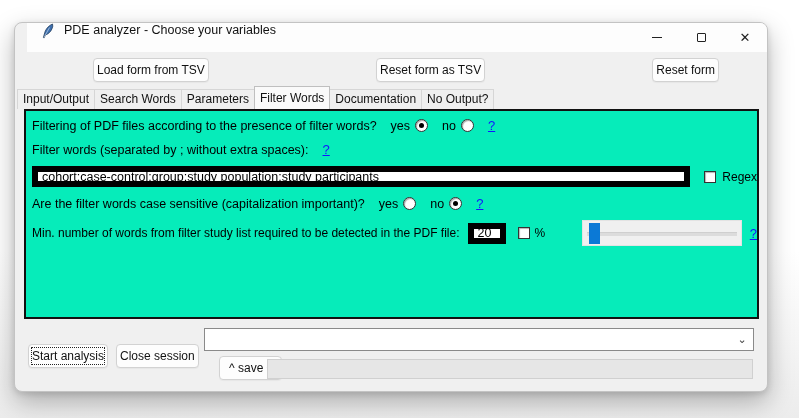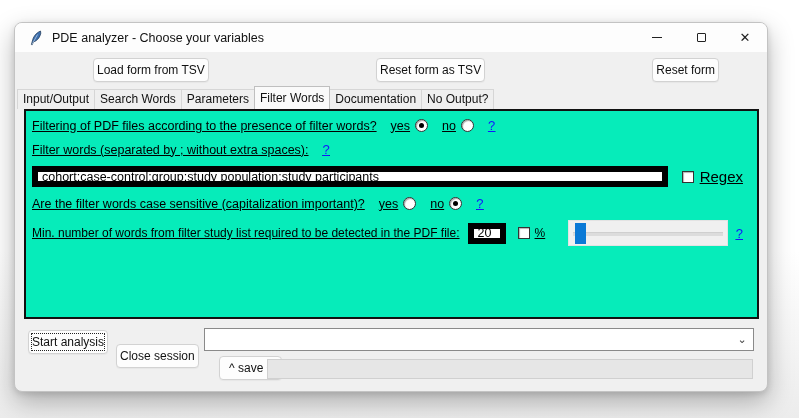--- a/index.html
+++ b/index.html
@@ -16,22 +16,23 @@
     position:relative;
   }
   .window{
     position:absolute;left:14px;top:22px;width:754px;height:370px;
     background:#f0f0f0;border:1px solid #c3c3c3;border-radius:8px;
     box-shadow:0 10px 26px rgba(0,0,0,.28), 0 2px 6px rgba(0,0,0,.12);
     overflow:hidden;
   }
   
   .titlebar{
-    height:30px;background:#fdfdfd;display:flex;align-items:center;
+    height:30px;background:#fdfdfd;display:flex;align-items:flex-start;
     border-bottom:1px solid #f0f0f0;
+    margin-left:12px;
   }
   .app-icon{width:16px;height:16px;margin:0 8px 0 13px;flex:0 0 auto;}
   .title-text{font-size:12.5px;color:#111;white-space:nowrap;}
   .win-controls{margin-left:auto;display:flex;height:100%;}
   .win-btn{width:44px;height:100%;display:flex;align-items:center;justify-content:center;color:#222;font-size:12px;cursor:default;}
   .glyph-min{display:block;width:10px;height:0;border-top:1px solid #222;}
   .glyph-max{display:block;width:9px;height:9px;border:1px solid #222;border-radius:1px;}
   .glyph-close{font-size:13px;line-height:1;}
   
   .toolbar{
@@ -51,21 +52,21 @@
     white-space:nowrap;margin-right:-1px;
   }
   .tab.active{
     background:var(--tab-active-bg,#fafafa);border-color:#bfbfbf;
     height:23px;padding-top:4px;position:relative;z-index:3;
   }
   
   .panel{
     position:absolute;left:9px;right:8px;top:86px;height:210px;
     background:var(--panel-bg,#06ECBA);border:2px solid #111;
-    padding:7px 14px 0 6px;overflow:hidden;z-index:1;text-decoration:underline;
+    padding:7px 0 0 6px;overflow:hidden;z-index:1;
   }
   .prow{display:flex;align-items:center;white-space:nowrap;font-size:12.5px;color:#000;margin-bottom:9px;}
   .prow .gap{width:14px;flex:0 0 auto;}
   .help{color:var(--help-link,#1414FF);text-decoration:underline;font-size:13px;margin-left:14px;}
   .radio{
     width:13px;height:13px;border-radius:50%;background:#fff;
     border:1px solid #333;box-shadow:inset 1px 1px 1px rgba(0,0,0,.35);
     display:inline-flex;align-items:center;justify-content:center;
     margin-left:5px;flex:0 0 auto;
   }
@@ -73,41 +74,41 @@
   .checkbox{
     width:12px;height:12px;background:#fff;border:1px solid #333;
     box-shadow:inset 1px 1px 1px rgba(0,0,0,.3);display:inline-block;flex:0 0 auto;
   }
   .text-entry{
     border:6px solid #000000;background:#fff;height:21px;font-size:12.5px;
     font-family:"Liberation Sans","DejaVu Sans",sans-serif;padding:0 4px;color:#000;
   }
   .filter-input{flex:1 1 auto;min-width:0;}
   .regex-wrap{display:flex;align-items:center;margin-left:14px;}
-  .regex-wrap .lbl{margin-left:6px;font-size:15px;}
+  .regex-wrap .lbl{margin-left:6px;font-size:12px;}
   .minrow{font-size:12px;}
   .min-entry{width:38px;margin-left:8px;}
   .min-cb{margin-left:12px;}
   .pct{margin-left:5px;}
   .slider{
     position:relative;width:160px;height:26px;background:#f0f0f0;
     border:1px solid #e3e3e3;margin-left:auto;flex:0 0 auto;
   }
   .slider-groove{position:absolute;left:4px;right:4px;top:11px;height:4px;background:#dcdcdc;border-top:1px solid #cfcfcf;}
   .slider-handle{position:absolute;left:6px;top:2px;width:11px;height:21px;background:var(--slider-handle,#0B79D6);}
   .slider-help{margin-left:8px;}
   
   .footer{position:absolute;left:0;right:0;bottom:0;top:296px;}
   .combobox{
     position:absolute;left:189px;right:13px;top:9px;height:23px;
     background:#fff;border:1px solid #8a8a8a;display:flex;align-items:center;
   }
   .combobox input{border:none;outline:none;flex:1;font-size:12px;height:100%;padding:0 5px;background:transparent;}
   .combo-arrow{width:22px;text-align:center;color:#444;font-size:11px;}
-  .start-btn{position:absolute;left:13px;top:11px;outline:1px dotted #222;outline-offset:-4px;text-align:center;}
+  .start-btn{position:absolute;left:13px;top:25px;outline:1px dotted #222;outline-offset:-4px;text-align:center;}
   .closesess-btn{position:absolute;left:101px;top:25px;}
   .save-btn{position:absolute;left:204px;top:37px;padding:4px 9px;}
   .progressbar{
     position:absolute;left:252px;right:14px;top:40px;height:20px;
     background:#e6e6e6;border:1px solid #d0d0d0;
   }
 </style>
 </head>
 <body>
 

